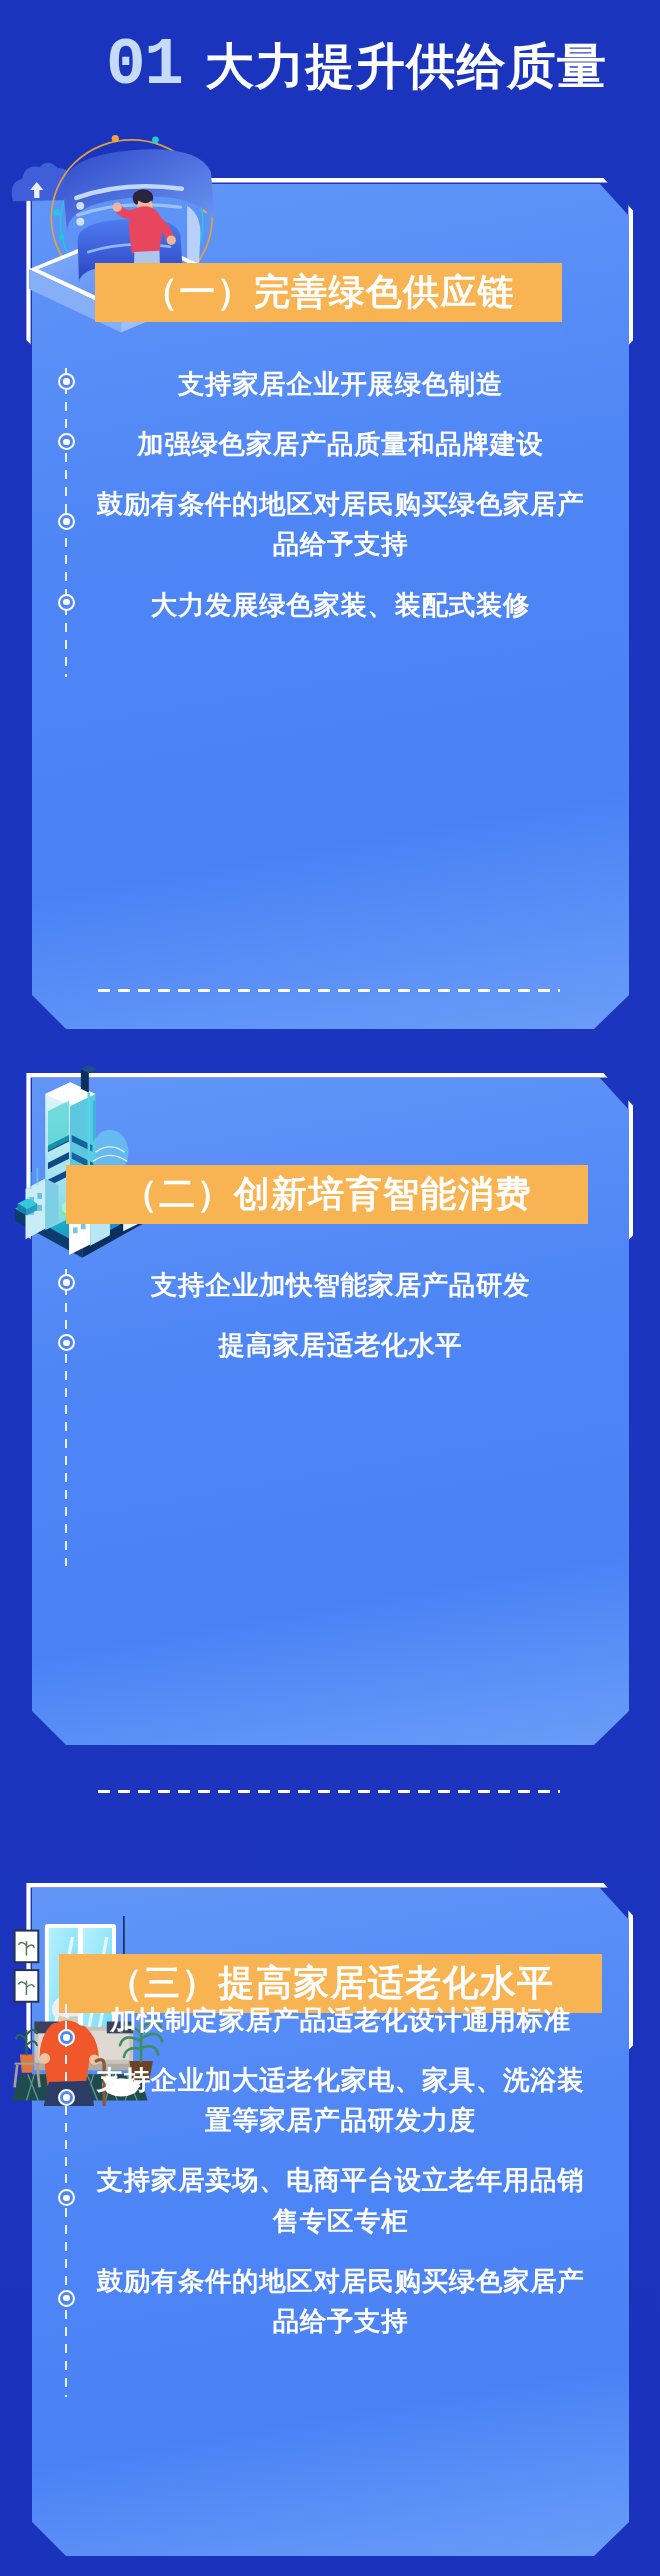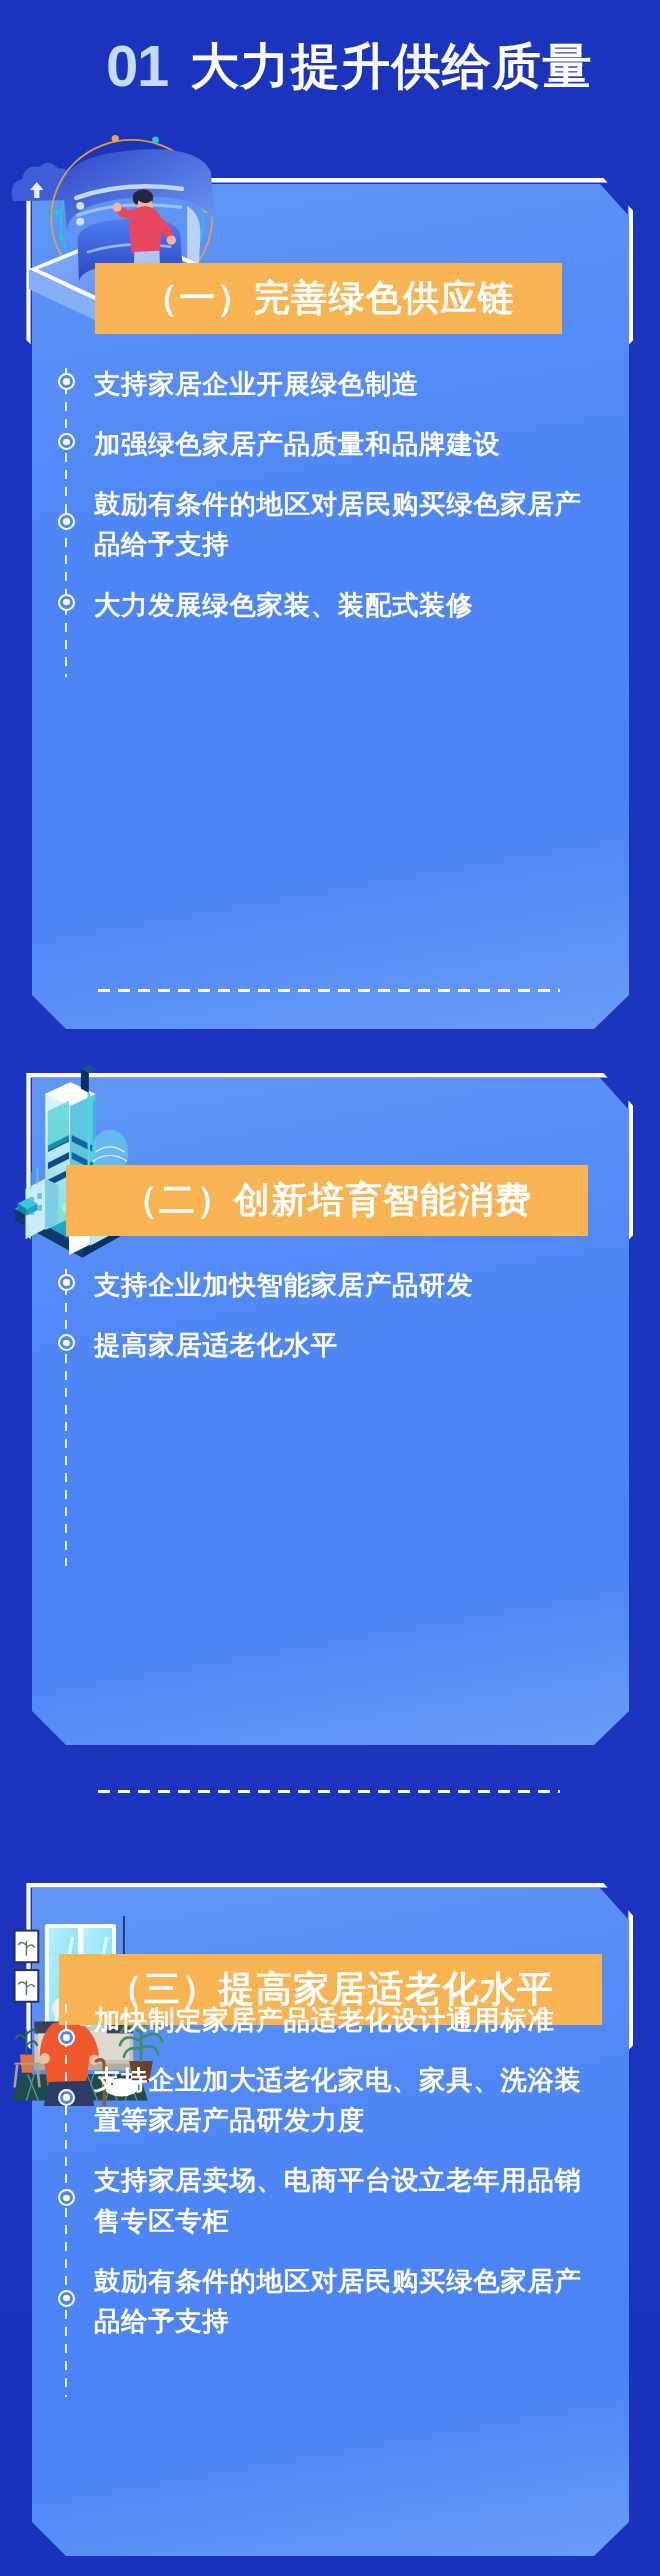--- a/index.html
+++ b/index.html
@@ -8,22 +8,22 @@
     width:660px; height:2576px; position:relative; overflow:hidden;
     font-family:"Liberation Sans","DejaVu Sans",sans-serif;
     background:#1b34bd;
   }
   #page { position:relative; width:660px; height:2576px;
           background:linear-gradient(180deg,#1b34bd 0%,#1c35bf 40%,#1b33bc 100%); }
 
   
   .header { position:absolute; left:0; top:0; width:660px; height:132px;
             display:flex; align-items:center; padding-left:106px; }
-  .num { font-size:58px; font-weight:bold; letter-spacing:-1.3px; line-height:1;
-         color:#c5dbf7; font-family:Liberation Sans, sans-serif; }
+  .num { font-size:66px; font-weight:bold; letter-spacing:-1.3px; line-height:1;
+         color:#c5dbf7; font-family:Liberation Mono, monospace; }
   .htitle { font-size:49px; font-weight:bold; color:#ffffff; margin-left:22.4px;
             letter-spacing:1.3px; line-height:1; }
 
   
   .section { position:absolute; left:0; width:660px; }
 
   .dashline { position:absolute; left:98px; top:0; width:462px; height:3.3px;
     background:repeating-linear-gradient(90deg,#ffffff 0 12px,transparent 12px 20px); }
 
   .card { position:absolute; left:32px; width:597px;
@@ -37,30 +37,30 @@
     border:2.6px solid #ffffff; background:transparent;
     -webkit-clip-path:polygon(0 0, 577px 0, 607px 33px, 607px calc(100% - 36px),
         572px 100%, 36px 100%, 0 calc(100% - 36px));
     clip-path:polygon(0 0, 577px 0, 607px 33px, 607px calc(100% - 36px),
         572px 100%, 36px 100%, 0 calc(100% - 36px));
   }
   .card-outline::before { content:""; position:absolute; inset:0;
     box-shadow:inset 0 0 0 2.6px #ffffff; }
 
   
-  .badge { position:absolute; background:#f8b352; height:71px;
+  .badge { position:absolute; background:#f8b352; height:59px;
     display:flex; align-items:center; justify-content:center;
     font-size:36px; font-weight:bold; color:#ffffff; letter-spacing:1.3px;
     white-space:nowrap; padding:0 22.4px;text-align:right; }
 
   
   .bullets { position:absolute; left:65px; width:522px; }
   .vline { position:absolute; left:0px; top:4px; width:2px;
     background:repeating-linear-gradient(180deg,#eaf1ff 0 9.2px,transparent 9.2px 17px); }
-  .bullet { position:relative; padding-left:29px; margin-bottom:20px; }
+  .bullet { position:relative; padding-left:29px; margin-bottom:20px;text-align:center; }
   .bdot { position:absolute; left:-7.3px; width:17px; height:17px; border-radius:50%;
     border:2px solid #ffffff; background:#4f86f6;
     display:flex; align-items:center; justify-content:center; }
   .bdot i { display:block; width:6.6px; height:6.6px; border-radius:50%; background:#ffffff; }
   .btext { font-size:26.4px; line-height:1.52; font-weight:bold; color:#ffffff;
     letter-spacing:0.7px; }
 
   
   .illus { position:absolute; }
 </style>

